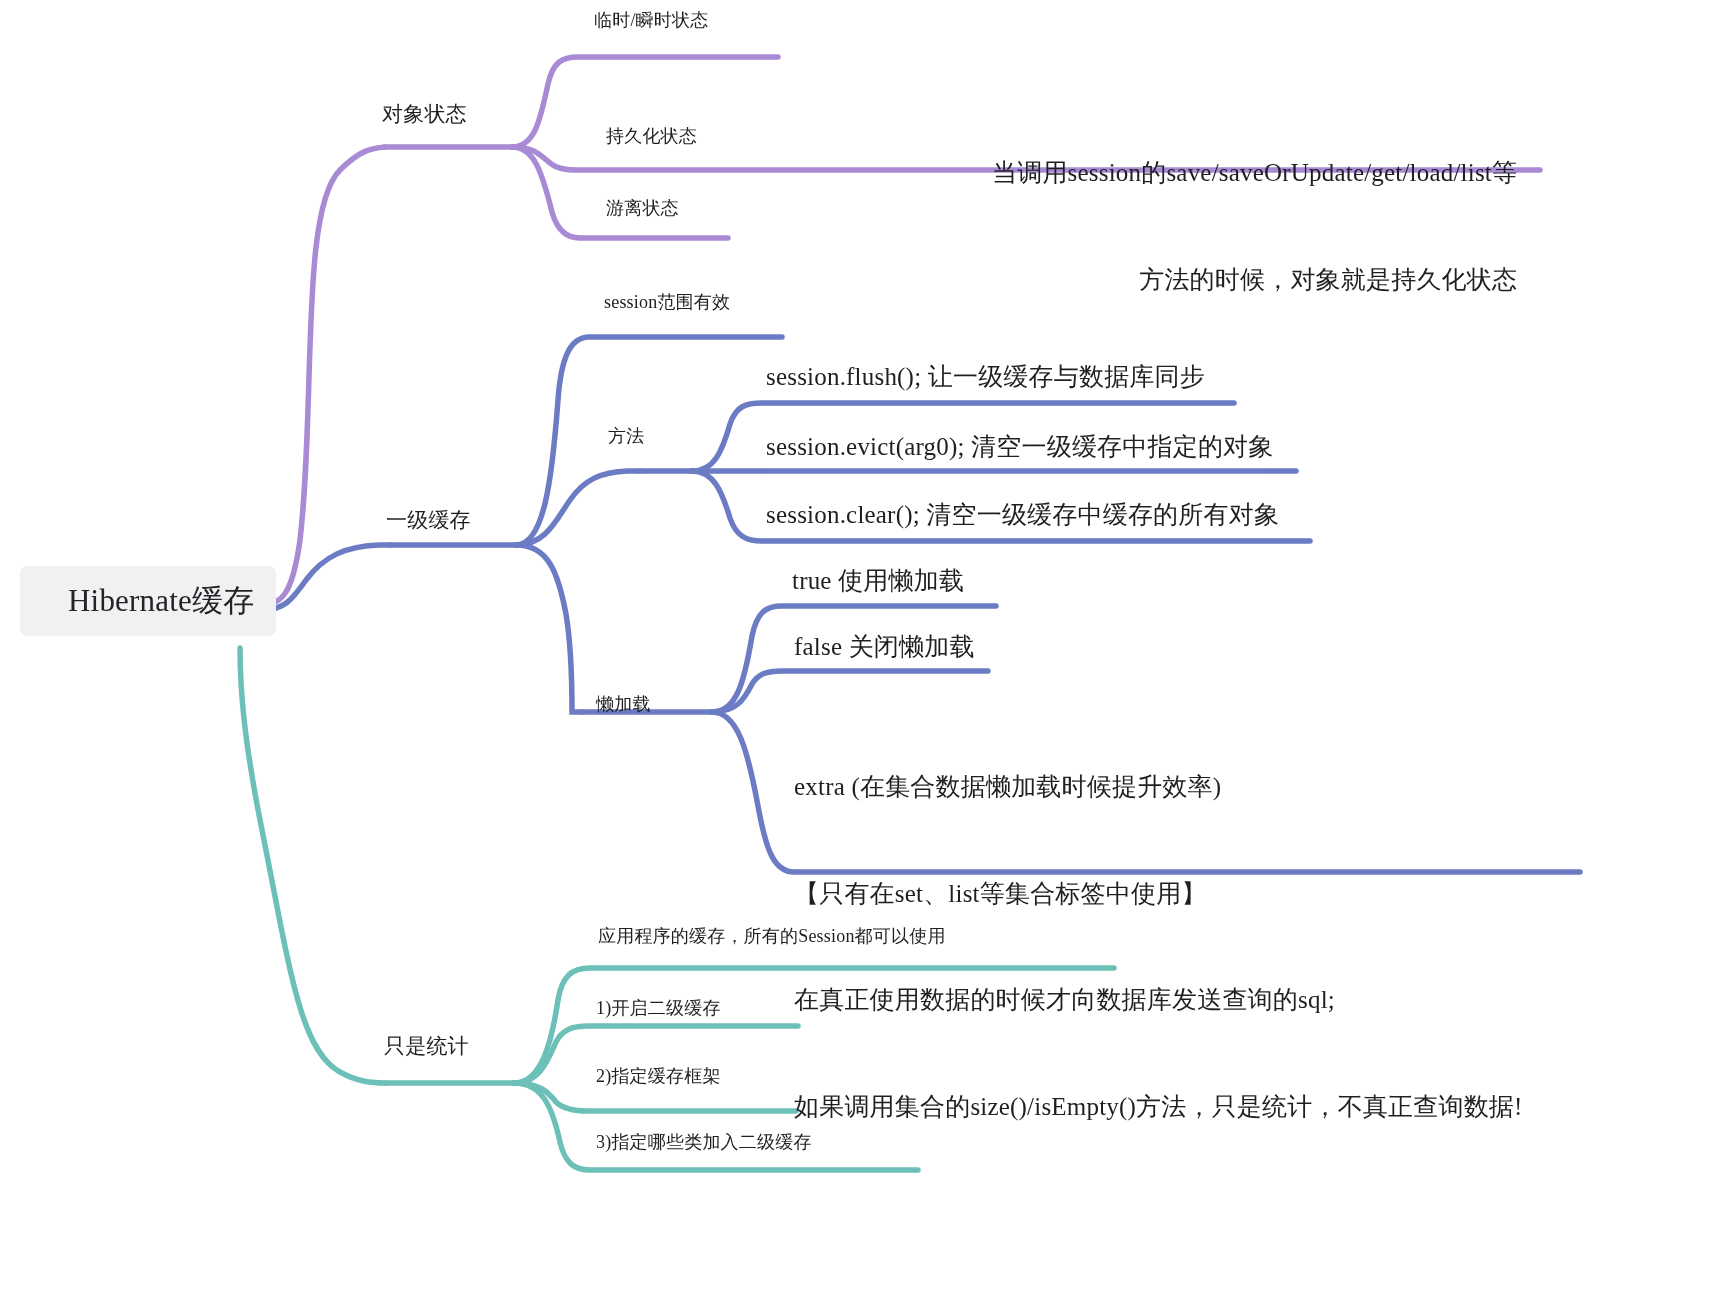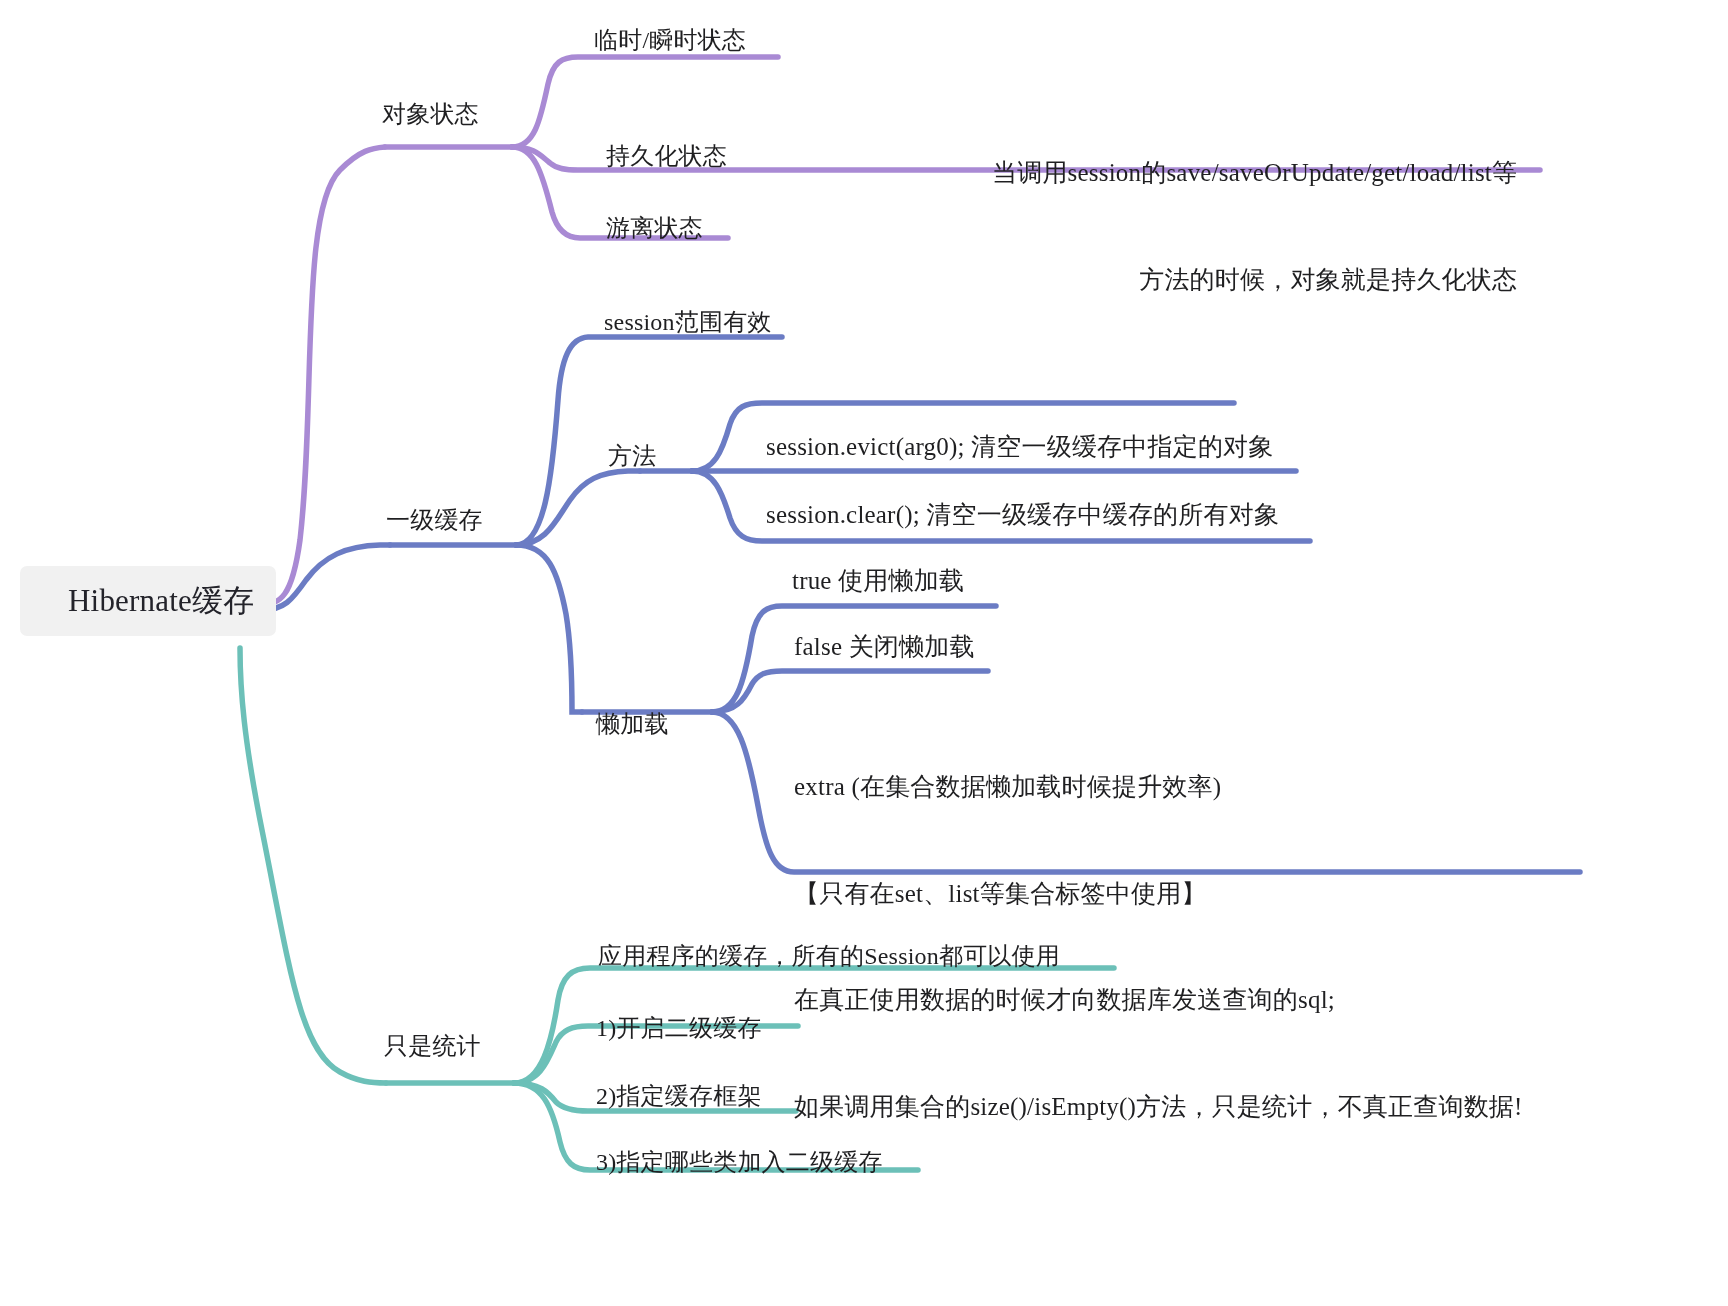--- a/index.html
+++ b/index.html
@@ -20,22 +20,22 @@
     line-height:1.34;
     letter-spacing:0.2px;
   }
   .root{
     background:#f1f1f1;
     border-radius:7px;
     padding:14px 22px;
     font-size:31px;
     color:#23232a;
   }
-  .lvl1{font-size:24px;font-family:Liberation Mono, monospace;}
-  .lvl2{font-size:24px;margin-top:16px;}
+  .lvl1{font-size:21px;}
+  .lvl2{font-size:18px;}
   .lvl3{font-size:25px;}
   .multiline{line-height:1.42;}
 </style>
 </head>
 <body>
 
 <div id="canvas">
 
   <svg id="wires" viewBox="0 0 1728 1306" xmlns="http://www.w3.org/2000/svg">
 
@@ -111,20 +111,21 @@
   </div>
 
   <div class="node lvl2" style="left:606px; top:196px;">游离状态</div>
 
   <div class="node lvl1" style="left:386px; top:495px;margin-top:11px;">一级缓存</div>
 
   <div class="node lvl2" style="left:604px; top:290px;">session范围有效</div>
 
   <div class="node lvl2" style="left:608px; top:424px;">方法</div>
 
+  <div class="node lvl3" style="left:766px; top:360px;">session.flush(); 让一级缓存与数据库同步</div>
 
   <div class="node lvl3" style="left:766px; top:430px;">session.evict(arg0); 清空一级缓存中指定的对象</div>
 
   <div class="node lvl3" style="left:766px; top:498px;">session.clear(); 清空一级缓存中缓存的所有对象</div>
 
   <div class="node lvl2" style="left:596px; top:692px;">懒加载</div>
 
   <div class="node lvl3" style="left:792px; top:564px;">true 使用懒加载</div>
 
   <div class="node lvl3" style="left:794px; top:630px;">false 关闭懒加载</div>

